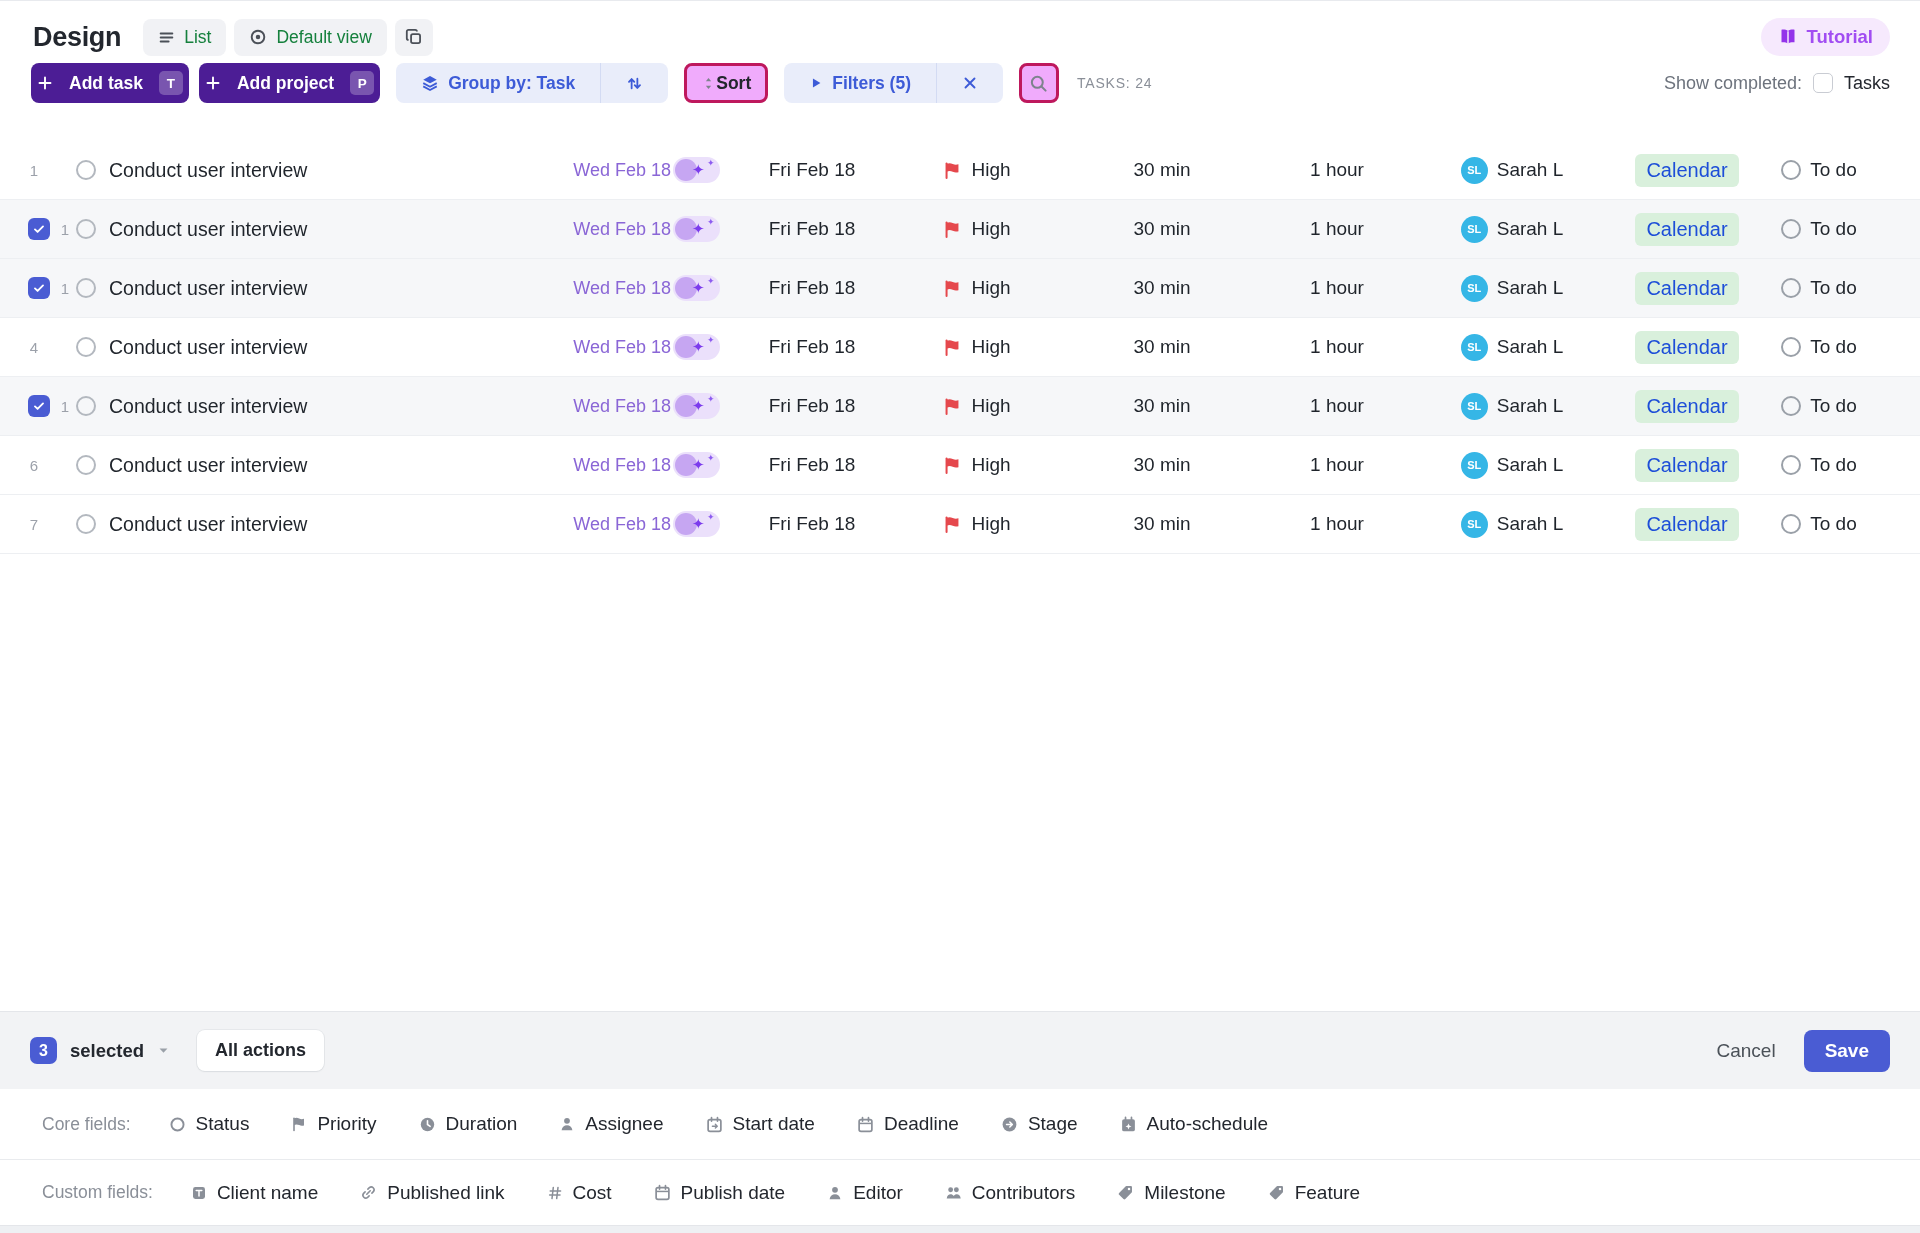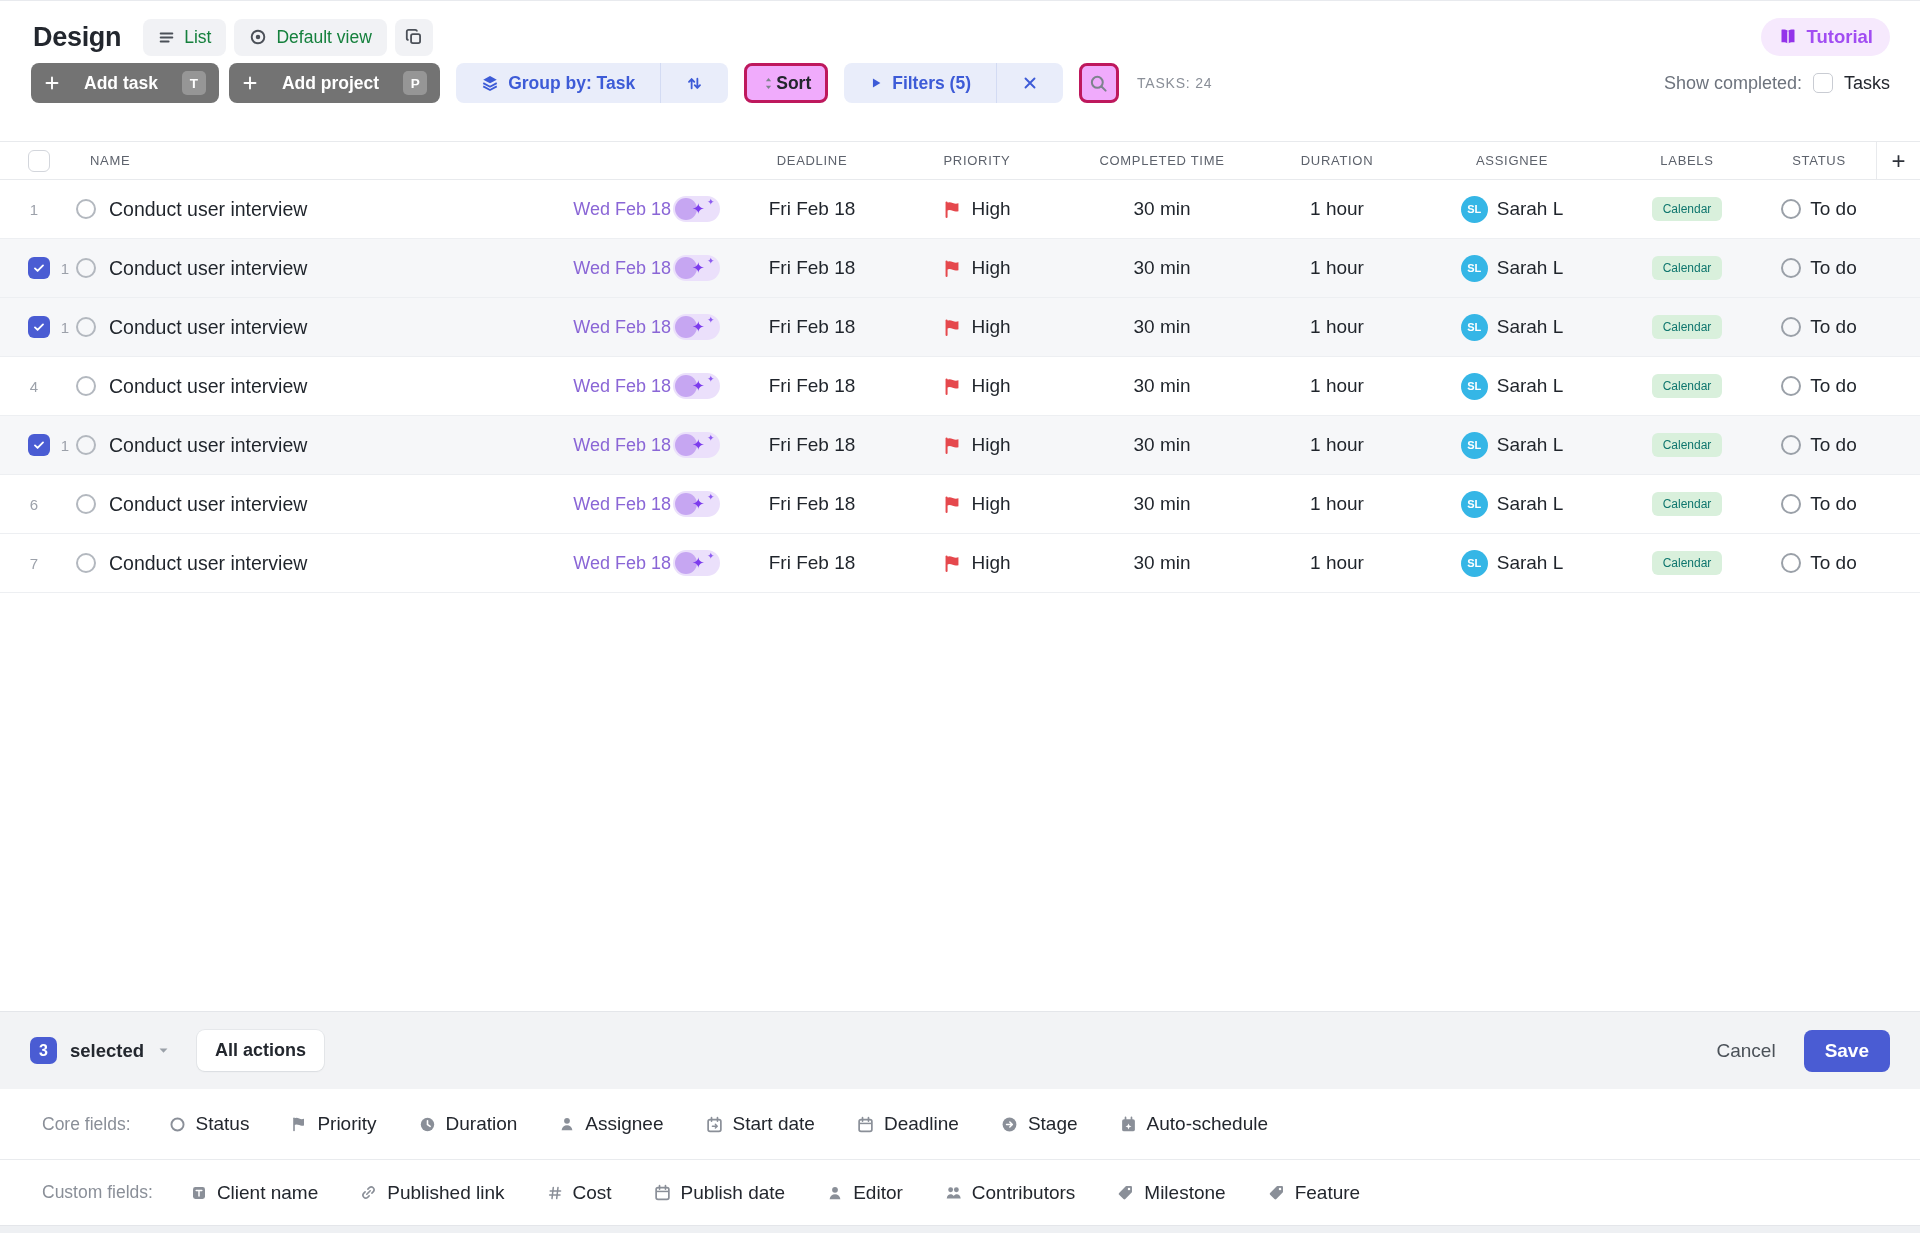--- a/index.html
+++ b/index.html
@@ -10,21 +10,21 @@
 
   
   .titlebar { height:56px; padding:16px 30px 0 33px; display:flex; align-items:center; gap:8px; }
   .page-title { font-size:27px; font-weight:700; letter-spacing:-.3px; margin-right:14px; }
   .chipbtn { background:#f1f2f5; border-radius:8px; height:37px; padding:0 15px; display:flex; align-items:center; gap:9px; font-size:17.5px; color:#15803d; }
   .chipbtn.icon-only { width:38px; padding:0; justify-content:center; }
   .tutorial-btn { margin-left:auto; background:#f6e9fd; color:#a14df2; height:38px; border-radius:19px; padding:0 17px; display:flex; align-items:center; gap:9px; font-size:18.5px; font-weight:700; }
 
   
   .toolbar { height:40px; margin:6px 30px 0 31px; display:flex; align-items:center; gap:10px; }
-  .btn-primary { background:#737373; color:#fff; border-radius:8px; height:40px; padding:0 13px; display:flex; align-items:center; gap:24px; font-size:17.5px; font-weight:700; }
+  .btn-primary { background:#4c1d95; color:#fff; border-radius:8px; height:40px; padding:0 6px; display:flex; align-items:center; gap:16px; font-size:17.5px; font-weight:700; }
   .kbd { background:rgba(255,255,255,.25); border-radius:5px; width:24px; height:24px; display:grid; place-items:center; font-size:13.5px; font-weight:700; }
   .seg { background:#e9edfa; border-radius:8px; height:40px; display:flex; align-items:stretch; color:#3d5bd7; font-weight:700; font-size:17.5px; margin-left:6px; }
   .seg .part { display:flex; align-items:center; gap:9px; padding:0 25px; }
   .seg .part + .part { border-left:1px solid #d3dbf3; }
   .btn-ghost { background:#f0abfc; border:3px solid #be185d; border-radius:8px; height:40px; padding:0 14px; display:flex; align-items:center; font-size:17.5px; font-weight:700; margin-left:6px; }
   .btn-ghost.icon-only { width:40px; padding:0; justify-content:center; }
   .tasks-count { color:#8a8f98; font-size:14px; letter-spacing:.8px; margin-left:8px; font-weight:500; }
   .show-completed { margin-left:auto; display:flex; align-items:center; gap:11px; font-size:18px; color:#6d737d; }
   .show-completed .opt { color:#23272e; }
   .cbx-empty { width:20px; height:20px; border:1.5px solid #c9ccd3; border-radius:5px; background:#fff; display:inline-block; }
@@ -49,21 +49,21 @@
   .c-name { justify-content:flex-start; gap:13px; padding-right:8px; }
   .ring { width:20px; height:20px; border:2px solid #b3b8bf; border-radius:50%; flex:none; }
   .tname { font-size:19.5px; white-space:nowrap; }
   .c-ai { justify-content:flex-end; padding-right:12px; gap:2px; }
   .aidate { color:#8a66d6; font-size:18px; white-space:nowrap; }
   .aipill { position:relative; width:47px; height:26px; border-radius:13px; background:#ebe0fb; flex:none; }
   .aicircle { position:absolute; left:2px; top:2px; width:22px; height:22px; border-radius:50%; background:#c6a6f2; }
   .aistar { position:absolute; left:19px; top:6px; color:#7c3bed; font-size:15px; line-height:14px; }
   .aistar2 { position:absolute; left:34px; top:2px; color:#8d5cf0; font-size:9px; line-height:9px; }
   .avatar { width:27px; height:27px; border-radius:50%; background:#35b6e6; color:#fff; font-size:11px; font-weight:700; display:grid; place-items:center; flex:none; }
-  .lbl { background:#d9f0dc; color:#0f766e; border-radius:6px; padding:5px 11px; font-size:12px; }
+  .lbl { background:#d9f0dc; color:#1d4ed8; border-radius:6px; padding:5px 11px; font-size:20px; }
   .ring2 { width:20px; height:20px; border:2px solid #9aa0a8; border-radius:50%; flex:none; }
 
   .filler { flex:1; }
 
   
   .action-bar { height:78px; background:#f2f3f5; border-top:1px solid #e4e6ea; display:flex; align-items:center; padding:0 30px; }
   .count-badge { width:27px; height:27px; background:#4a5cd3; color:#fff; border-radius:7px; font-size:16px; font-weight:700; display:grid; place-items:center; }
   .selected-label { font-weight:700; font-size:18.5px; margin-left:13px; }
   .caret { margin-left:12px; display:flex; }
   .all-actions { background:#fff; border-radius:8px; height:41px; padding:0 18px; font-weight:700; font-size:18px; margin-left:26px; box-shadow:0 0 0 1px rgba(20,30,50,.05), 0 1px 2px rgba(20,30,50,.06); }
@@ -197,35 +197,20 @@
     </button>
     <span class="tasks-count">TASKS: 24</span>
     <div class="show-completed">
       <span>Show completed:</span>
       <span class="cbx-empty"></span>
       <span class="opt">Tasks</span>
     </div>
   </div>
 
   <div class="table">
-    <div class="thead">
-      <div class="th-check">
-          <span class="hd-cbx"></span>
-        </div>
-      <div class="th left">NAME</div>
-      <div class="th"></div>
-      <div class="th">DEADLINE</div>
-      <div class="th">PRIORITY</div>
-      <div class="th">COMPLETED TIME</div>
-      <div class="th">DURATION</div>
-      <div class="th">ASSIGNEE</div>
-      <div class="th">LABELS</div>
-      <div class="th">STATUS</div>
-      <button class="th-add">+</button>
-    </div>
     <div>
     <div class="trow">
       <div class="cell c-check">
 
         <span class="rownum">1</span>
       </div>
       <div class="cell c-name">
         <span class="ring"></span>
         <span class="tname">Conduct user interview</span>
       </div>

